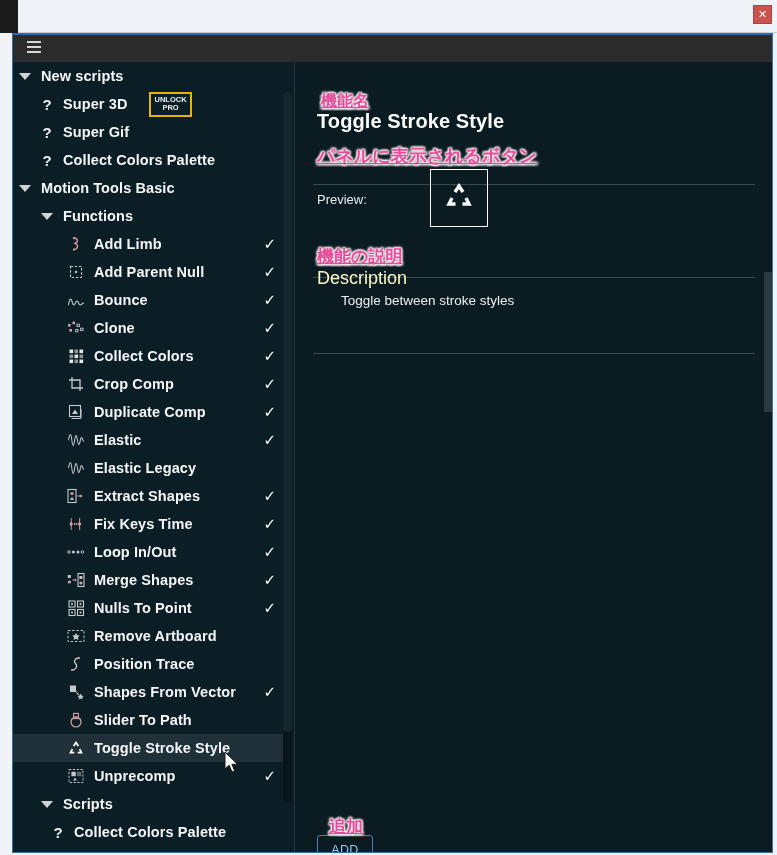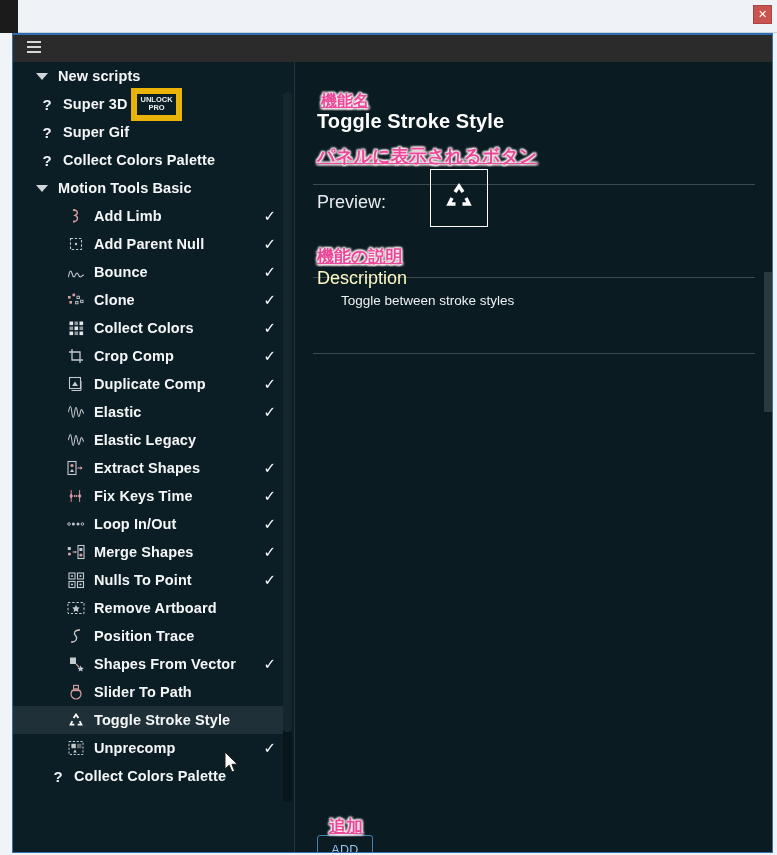--- a/index.html
+++ b/index.html
@@ -139,35 +139,35 @@
     right: 12px; top: 50%;
     transform: translateY(-50%);
     color: #ffffff;
     font-size: 15px;
     line-height: 1;
     font-family: "DejaVu Sans", sans-serif;
   }
 
   .badge-pro {
     display: inline-block;
-    margin-left: 4px;
-    border: 6px solid #eab308;
+    margin-left: 22px;
+    border: 2px solid #eab308;
     color: #eef1f3;
     font-size: 7.5px;
     font-weight: 700;
     line-height: 8.5px;
     text-align: center;
     padding: 2px 3px;
     vertical-align: middle;
     font-family: "Liberation Sans", sans-serif;
   }
   .badge-pro i { font-style: normal; display: block; }
 
   
-  .lvl0 { padding-left: 21px; text-align: center; }
+  .lvl0 { padding-left: 4px; text-align: center; }
   .lvl1 { padding-left: 26px; }
   .lvl2 { padding-left: 37px; }
 
   
   .tree-scrollbar {
     position: absolute;
     right: 2px; top: 30px;
     width: 9px; height: 710px;
     background: #08161b;
     border-radius: 4px;
@@ -209,21 +209,21 @@
     height: 1px;
     background: #3c4a50;
   }
   .hr-1 { left: 18px; top: 122px; width: 442px; }
   .hr-2 { left: 18px; top: 215px; width: 442px; }
   .hr-3 { left: 18px; top: 291px; width: 442px; }
 
   .preview-label {
     position: absolute;
     left: 22px; top: 130px;
-    font-size: 18px;
+    font-size: 13px;
     color: #e9ecee;
   }
   .preview-box {
     position: absolute;
     left: 135px; top: 107px;
     width: 58px; height: 58px;
     border: 1.5px solid #ffffff;
     display: flex; align-items: center; justify-content: center;
   }
 
@@ -350,20 +350,27 @@
             <span style="width: 8px;"></span>
             <span class="label">Collect Colors Palette</span>
           </div>
           <div class="row lvl0 group">
             <span class="disc">
               <span class="caret"></span>
             </span>
             <span style="width: 8px;"></span>
             <span class="label">Motion Tools Basic</span>
           </div>
+          <div class="row lvl1 group">
+            <span class="disc">
+              <span class="caret"></span>
+            </span>
+            <span style="width: 8px;"></span>
+            <span class="label">Functions</span>
+          </div>
           <div class="row lvl2">
             <span class="disc"></span>
             <span class="ico">
               <svg width="16" height="16" viewBox="0 0 16 16" fill="none">
                 <path d="M6 2 C10 2.5 10.5 6 7 7.4 C10.5 8.6 10.5 13 6 13.6" stroke="#d9a0a4" stroke-width="1.3" stroke-linecap="round"></path>
                 <circle cx="6" cy="2.2" r="1.1" fill="#d9a0a4"></circle>
                 <circle cx="6" cy="13.6" r="1.1" fill="#d9a0a4"></circle>
               </svg>
             </span>
             <span class="label">Add Limb</span>
@@ -601,20 +608,27 @@
               <svg width="17" height="16" viewBox="0 0 17 16" fill="none">
                 <rect x="1" y="1.5" width="14" height="13" stroke="#c3cace" stroke-width="1" stroke-dasharray="2.2 1.6"></rect>
                 <rect x="3.4" y="3.8" width="4.4" height="4.4" fill="#c3cace"></rect>
                 <rect x="9" y="3.8" width="4.4" height="4.4" fill="#5d686d"></rect>
                 <path d="M5.2 12.6 L7 9.6 L8.8 12.6 Z" fill="#c3cace"></path>
               </svg>
             </span>
             <span class="label">Unprecomp</span>
             <span class="check">✓</span>
           </div>
+          <div class="row lvl1 group">
+            <span class="disc">
+              <span class="caret"></span>
+            </span>
+            <span style="width: 8px;"></span>
+            <span class="label">Scripts</span>
+          </div>
           <div class="row lvl2">
             <span class="disc">
               <span class="qmark">?</span>
             </span>
             <span style="width: 8px;"></span>
             <span class="label">Collect Colors Palette</span>
           </div>
         </div>
       <div class="tree-scrollbar">
         <div class="thumb"></div>

